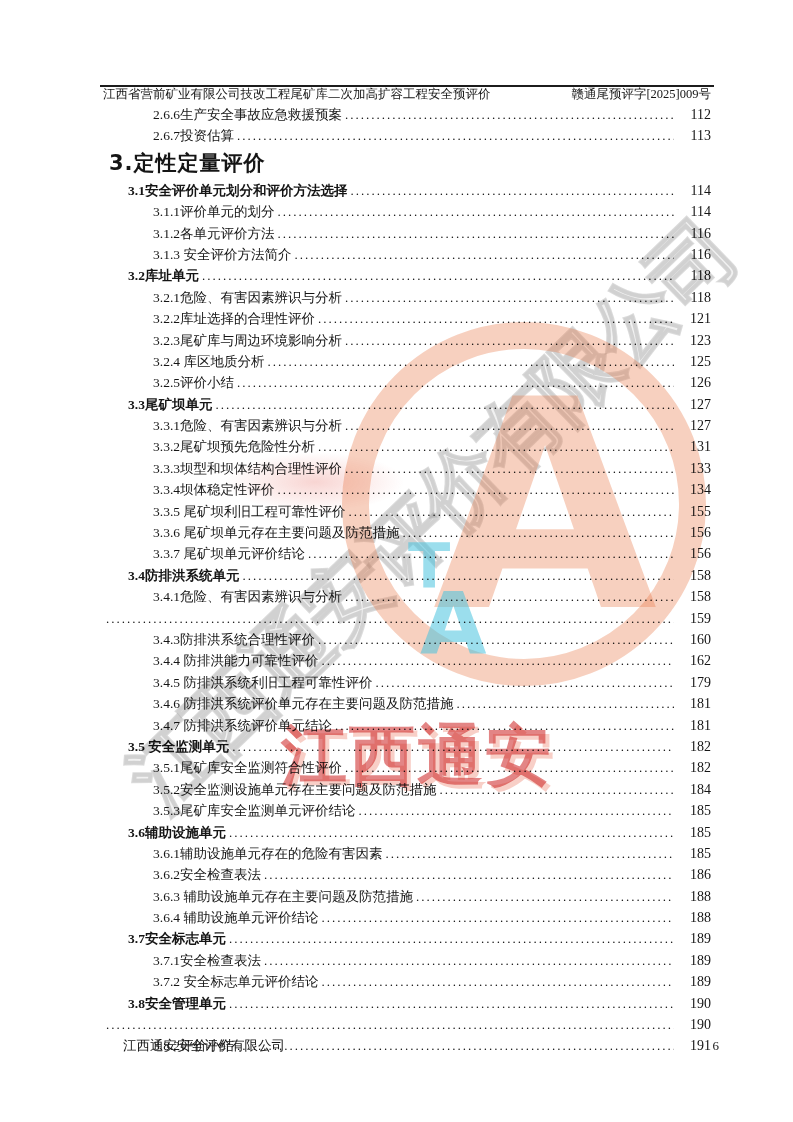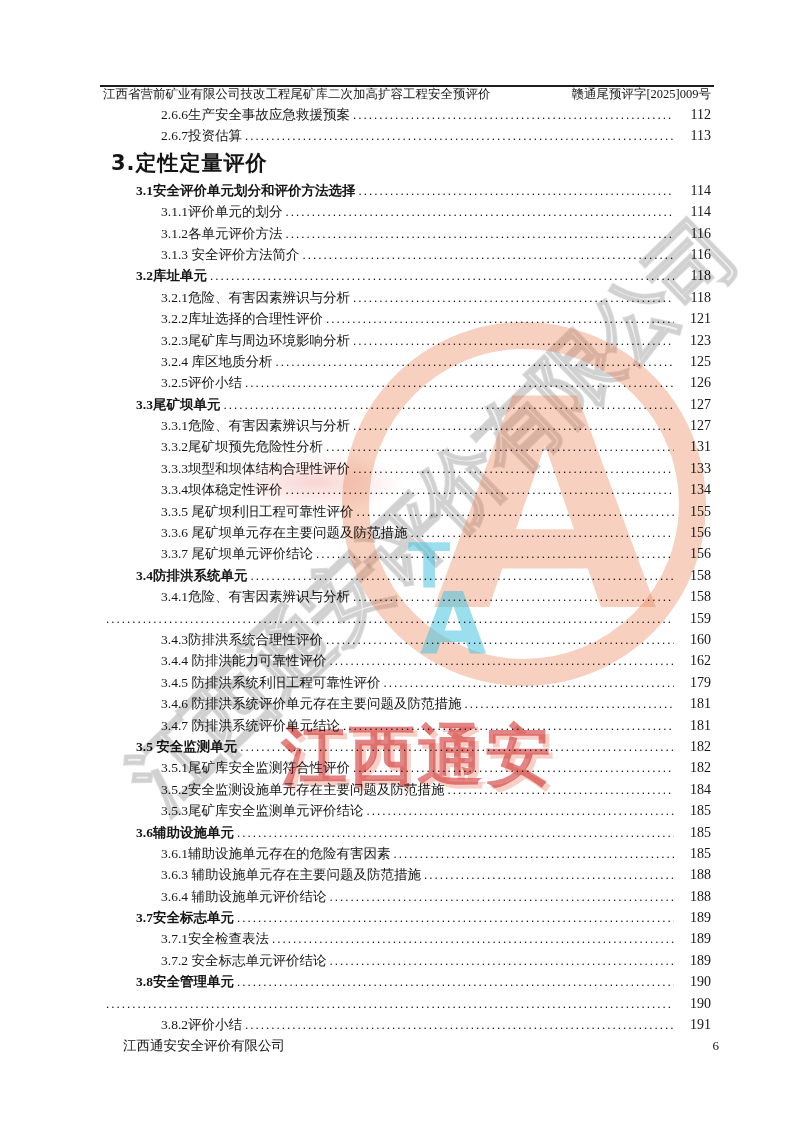--- a/index.html
+++ b/index.html
@@ -10,21 +10,21 @@
   
   .hdr{
     position:absolute;left:103px;right:82px;top:66px;
     display:flex;justify-content:space-between;align-items:baseline;
     font-size:12.5px;white-space:nowrap;margin-top:20px;
   }
   .hdr-rule{position:absolute;left:100px;right:79px;top:85px;border-top:2px solid #1c1c1c;}
   
   .toc{position:absolute;left:103px;width:608px;top:104px;}
   .row{display:flex;align-items:baseline;height:21.4px;line-height:21.4px;font-size:13.5px;overflow:hidden;}
-  .row .lbl{white-space:nowrap;margin-left:8px;}
+  .row .lbl{white-space:nowrap;}
   .row .leader{flex:1 1 auto;overflow:hidden;white-space:nowrap;margin:0 3px;}
   .row .leader::after{content:"..................................................................................................................................................................................................................";letter-spacing:2px;font-size:13px;}
   .row .pg{min-width:34px;text-align:right;font-size:14px;white-space:nowrap;}
   .row.l2 .lbl{padding-left:25px;font-weight:bold;}
   .row.l3 .lbl{padding-left:50px;}
   .row.chapter{height:33px;line-height:33px;font-size:21px;font-weight:bold;flex-direction:column;}
   .row.chapter .lbl{padding-left:0;font-family:"DejaVu Sans","Liberation Sans",sans-serif;letter-spacing:1px;}
   .row.chapter .leader{margin:0 6px;}
   .row.chapter .leader::after{content:". . . . . . . . . . . . . . . . . . . . . . . . . . . . . . . . . . . . . . . . . . . . . . . . . . . .";font-weight:normal;font-size:19px;letter-spacing:3px;}
   .row.chapter .pg{font-size:18px;font-weight:600;min-width:40px;}
@@ -257,20 +257,25 @@
       <span class="lbl">3.6辅助设施单元</span>
       <span class="leader"></span>
       <span class="pg">185</span>
     </div>
       <div class="row l3">
       <span class="lbl">3.6.1辅助设施单元存在的危险有害因素</span>
       <span class="leader"></span>
       <span class="pg">185</span>
     </div>
       <div class="row l3">
+      <span class="lbl">3.6.2安全检查表法</span>
+      <span class="leader"></span>
+      <span class="pg">186</span>
+    </div>
+      <div class="row l3">
       <span class="lbl">3.6.3 辅助设施单元存在主要问题及防范措施</span>
       <span class="leader"></span>
       <span class="pg">188</span>
     </div>
       <div class="row l3">
       <span class="lbl">3.6.4 辅助设施单元评价结论</span>
       <span class="leader"></span>
       <span class="pg">188</span>
     </div>
       <div class="row l2">

